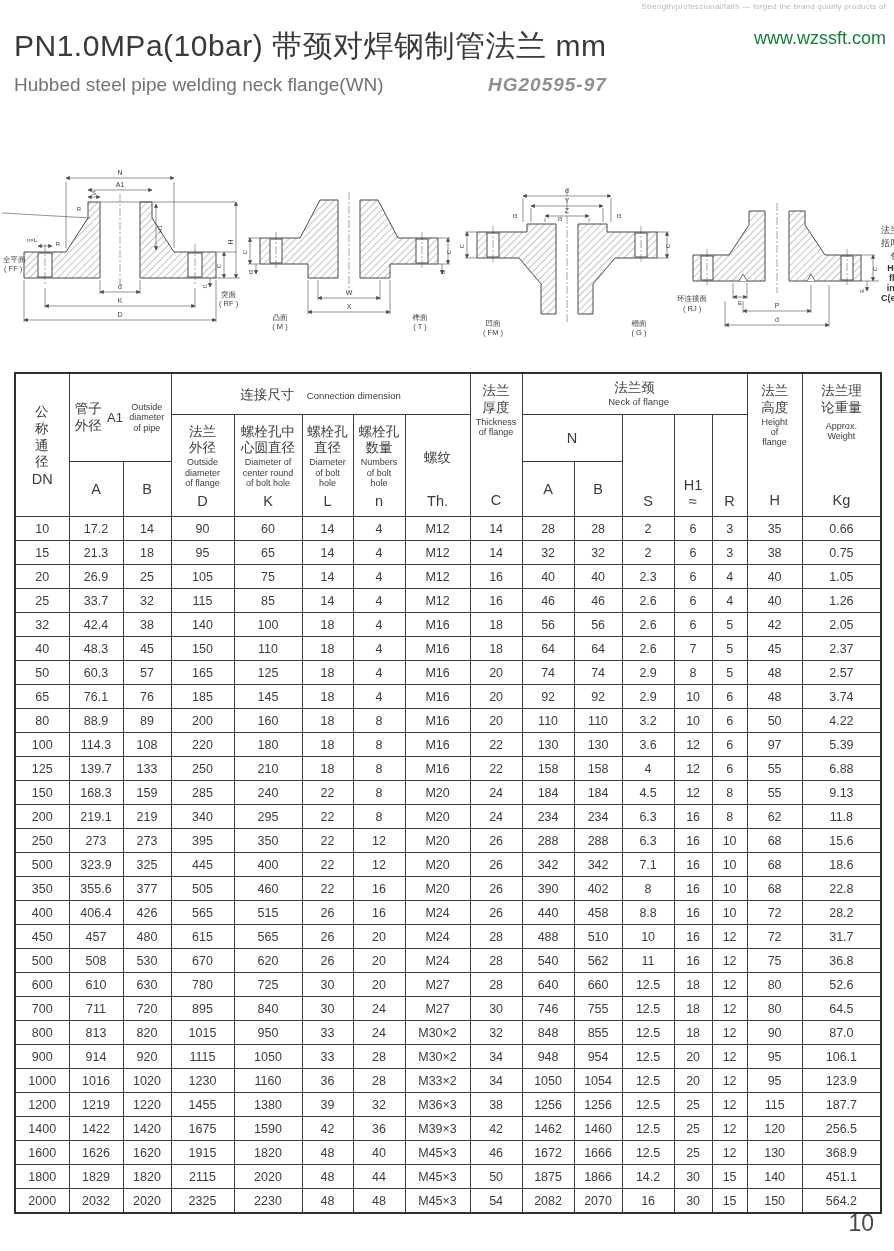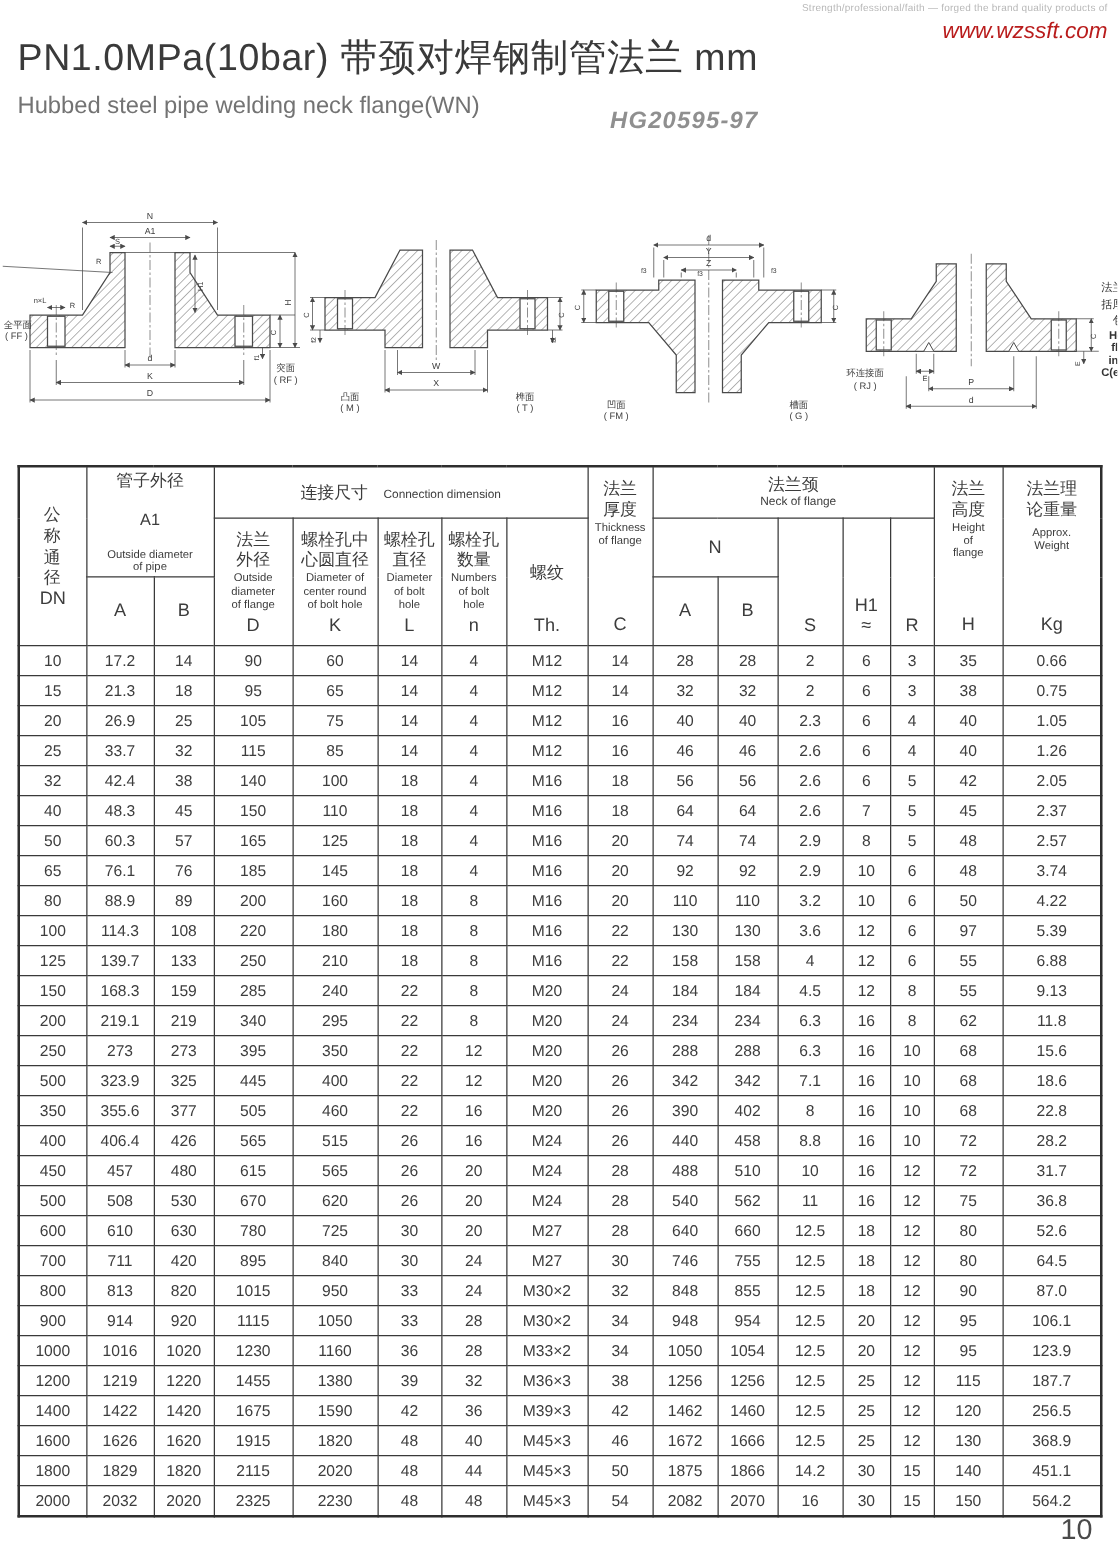--- a/index.html
+++ b/index.html
@@ -2,24 +2,24 @@
 <html><head>
 <meta charset="utf-8">
 <style>
   html,body { margin:0; padding:0; background:#ffffff; }
   body { width:894px; height:1251px; font-family:"Liberation Sans", sans-serif; color:#3c3c3c; }
   .page { position:relative; width:894px; height:1251px; overflow:hidden; background:#fff; }
 
   
   .top-right { position:absolute; top:2px; right:8px; text-align:right; }
   .tagline { font-size:8px; color:#b8b8b8; letter-spacing:.2px; }
-  .website { font-size:18px; font-style:italic; color:#b91c1c; margin-top:3px; }
+  .website { font-size:18px; color:#15803d; margin-top:17px; }
   .title { position:absolute; top:26px; left:14px; font-size:30px; color:#3a3a3a; letter-spacing:.5px; white-space:nowrap; }
   .subtitle { position:absolute; top:74px; left:14px; font-size:19px; color:#737373; }
-  .standard { position:absolute; top:86px; left:488px; font-size:19px; font-style:italic; font-weight:bold; color:#8f8f8f; letter-spacing:1px; }
+  .standard { position:absolute; top:74px; left:488px; font-size:19px; font-style:italic; font-weight:bold; color:#8f8f8f; letter-spacing:1px; }
 
   
   .drawings { position:absolute; top:148px; left:0; width:808px; display:flex; justify-content:space-between; padding:0 2px; box-sizing:border-box; }
   .dwg { flex:0 0 auto; }
   .d1 { margin-top:8px; }
   .d2 { margin-top:38px; }
   .d3 { margin-top:36px; }
   .d4col { margin-top:42px; display:flex; flex-direction:row; align-items:center; }
   .dwg-caption { text-align:center; margin-top:2px; }
   .dwg-caption .cap-cn { font-size:9px; font-weight:normal; color:#333; }
@@ -32,21 +32,21 @@
   table.spec th, table.spec td { border:1px solid #3a3a3a; padding:0; text-align:center; vertical-align:middle; font-weight:normal; }
   table.spec tbody td { height:23px; font-size:12.5px; color:#3d3d3d; }
   .pre { white-space:pre-line; }
   .h-cn { font-size:13.5px; line-height:1.25; }
   .h-en { font-size:9px; line-height:1.15; color:#3c3c3c; }
   .h-letter { font-size:14.5px; }
   .h-sym { font-size:13px; }
   .sp { flex:1 1 auto; }
   .flex140 { height:136px; display:flex; flex-direction:column; align-items:center; justify-content:flex-start; padding:6px 0 5px; box-sizing:border-box; }
   .flex100 { height:96px; display:flex; flex-direction:column; align-items:center; padding:6px 0 5px; box-sizing:border-box; }
-  .flex86 { height:82px; display:flex; flex-direction:column; align-items:center; justify-content:space-between; box-sizing:border-box; }
+  .flex86 { height:82px; display:flex; flex-direction:row; align-items:center; justify-content:flex-start; box-sizing:border-box; }
   .band { height:40px; }
   .band .h-en { margin-left:8px; font-size:9.5px; }
   .row2 th { height:46px; }
   .row3 th { height:54px; font-size:14.5px; }
   .dncell .h-cn { letter-spacing:1px; }
 
   .page-number { position:absolute; top:1210px; right:20px; font-size:23px; color:#4a4a4a; }
 </style>
 </head>
 <body>
@@ -794,21 +794,21 @@
             <td>660</td>
             <td>12.5</td>
             <td>18</td>
             <td>12</td>
             <td>80</td>
             <td>52.6</td>
           </tr>
           <tr>
             <td>700</td>
             <td>711</td>
-            <td>420</td>
+            <td>720</td>
             <td>895</td>
             <td>840</td>
             <td>30</td>
             <td>24</td>
             <td>M27</td>
             <td>30</td>
             <td>746</td>
             <td>755</td>
             <td>12.5</td>
             <td>18</td>

